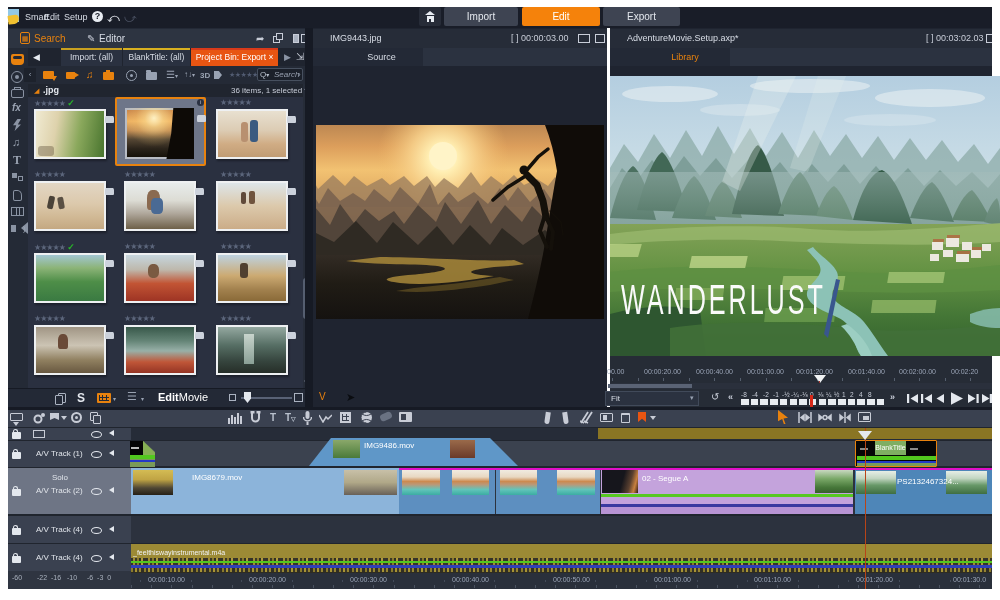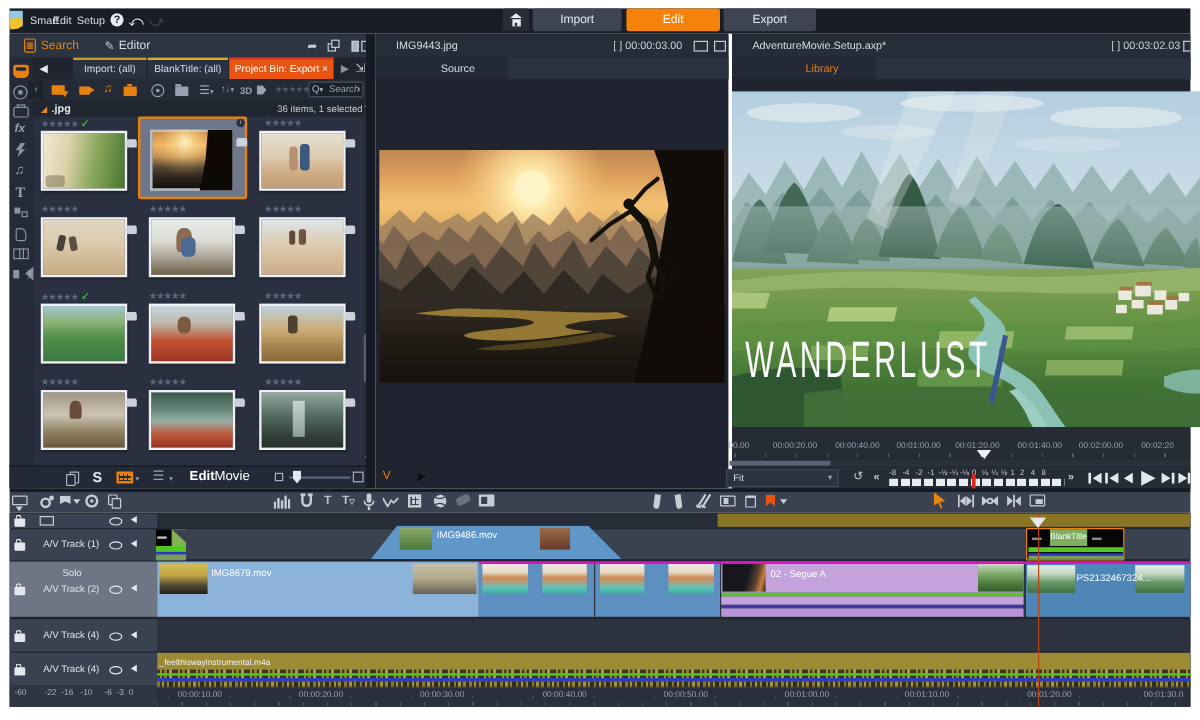--- a/index.html
+++ b/index.html
@@ -545,21 +545,21 @@
   <div class="a" style="left:855px;top:440px;width:82px;height:27px;background:#060606;border:1.5px solid #e8820e;border-radius:1px;"></div>
   <div class="a" style="left:875px;top:441px;width:31px;height:14px;background:#7fae63;color:#fff;font-size:7px;text-align:center;line-height:14px;">BlankTitle</div>
   <div class="a" style="left:860px;top:448px;width:8px;height:1.5px;background:#8a8a8a;"></div>
   <div class="a" style="left:910px;top:448px;width:8px;height:1.5px;background:#8a8a8a;"></div>
   <div class="a" style="left:857px;top:455.5px;width:79px;height:4.5px;background:#52c81e;"></div>
   <div class="a" style="left:857px;top:460.5px;width:79px;height:2px;background:#2438c8;"></div>
   <div class="a" style="left:857px;top:463px;width:79px;height:3px;background:#7a9a5a;"></div>
 
   <div class="a" style="left:131px;top:468px;width:268px;height:46px;background:#8cb4da;"></div>
   <div class="a" style="left:133px;top:470px;width:40px;height:25px;background:linear-gradient(180deg,#d4bc54 0%,#c0a444 38%,#4e4634 72%,#262016 100%);"></div>
-  <div class="a" style="left:176px;top:473px;color:#fff;font-size:8px;text-align:center;">IMG8679.mov</div>
+  <div class="a" style="left:192px;top:473px;color:#fff;font-size:8px;text-align:center;">IMG8679.mov</div>
   <div class="a" style="left:344px;top:470px;width:53px;height:25px;background:linear-gradient(180deg,#c8c0a8 0%,#b0a888 50%,#686058 100%);"></div>
   <div class="a" style="left:399px;top:468px;width:96px;height:46px;background:#5d8fc0;"></div>
   <div class="a" style="left:496px;top:468px;width:104px;height:46px;background:#5d8fc0;"></div>
   <div class="a acr" style="left:402px;top:470px;width:38px;"></div>
   <div class="a acr" style="left:452px;top:470px;width:37px;"></div>
   <div class="a acr" style="left:500px;top:470px;width:37px;"></div>
   <div class="a acr" style="left:557px;top:470px;width:38px;"></div>
 
   <div class="a" style="left:601px;top:468px;width:252px;height:26px;background:#c4a3dc;"></div>
   <div class="a" style="left:602px;top:470px;width:36px;height:23px;background:linear-gradient(105deg,#16161c 55%,#5a4030 75%,#c88040 88%,#301c14 100%);"></div>

